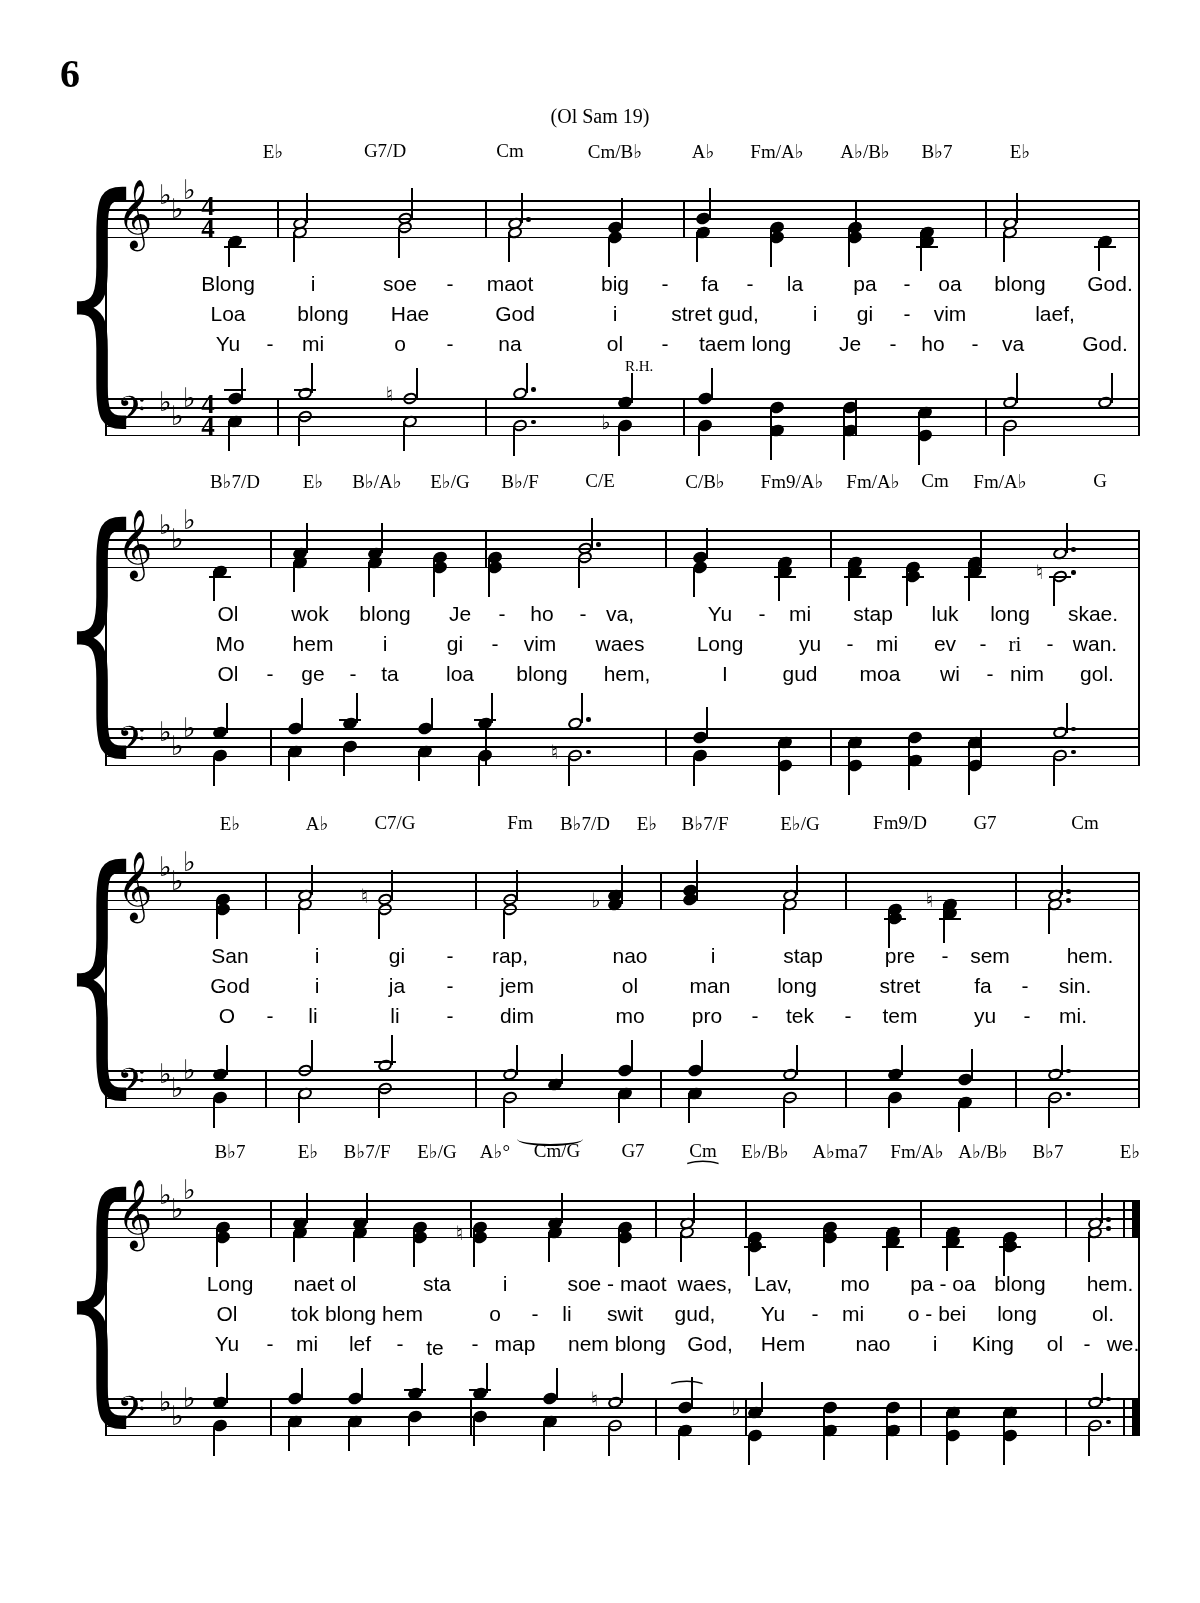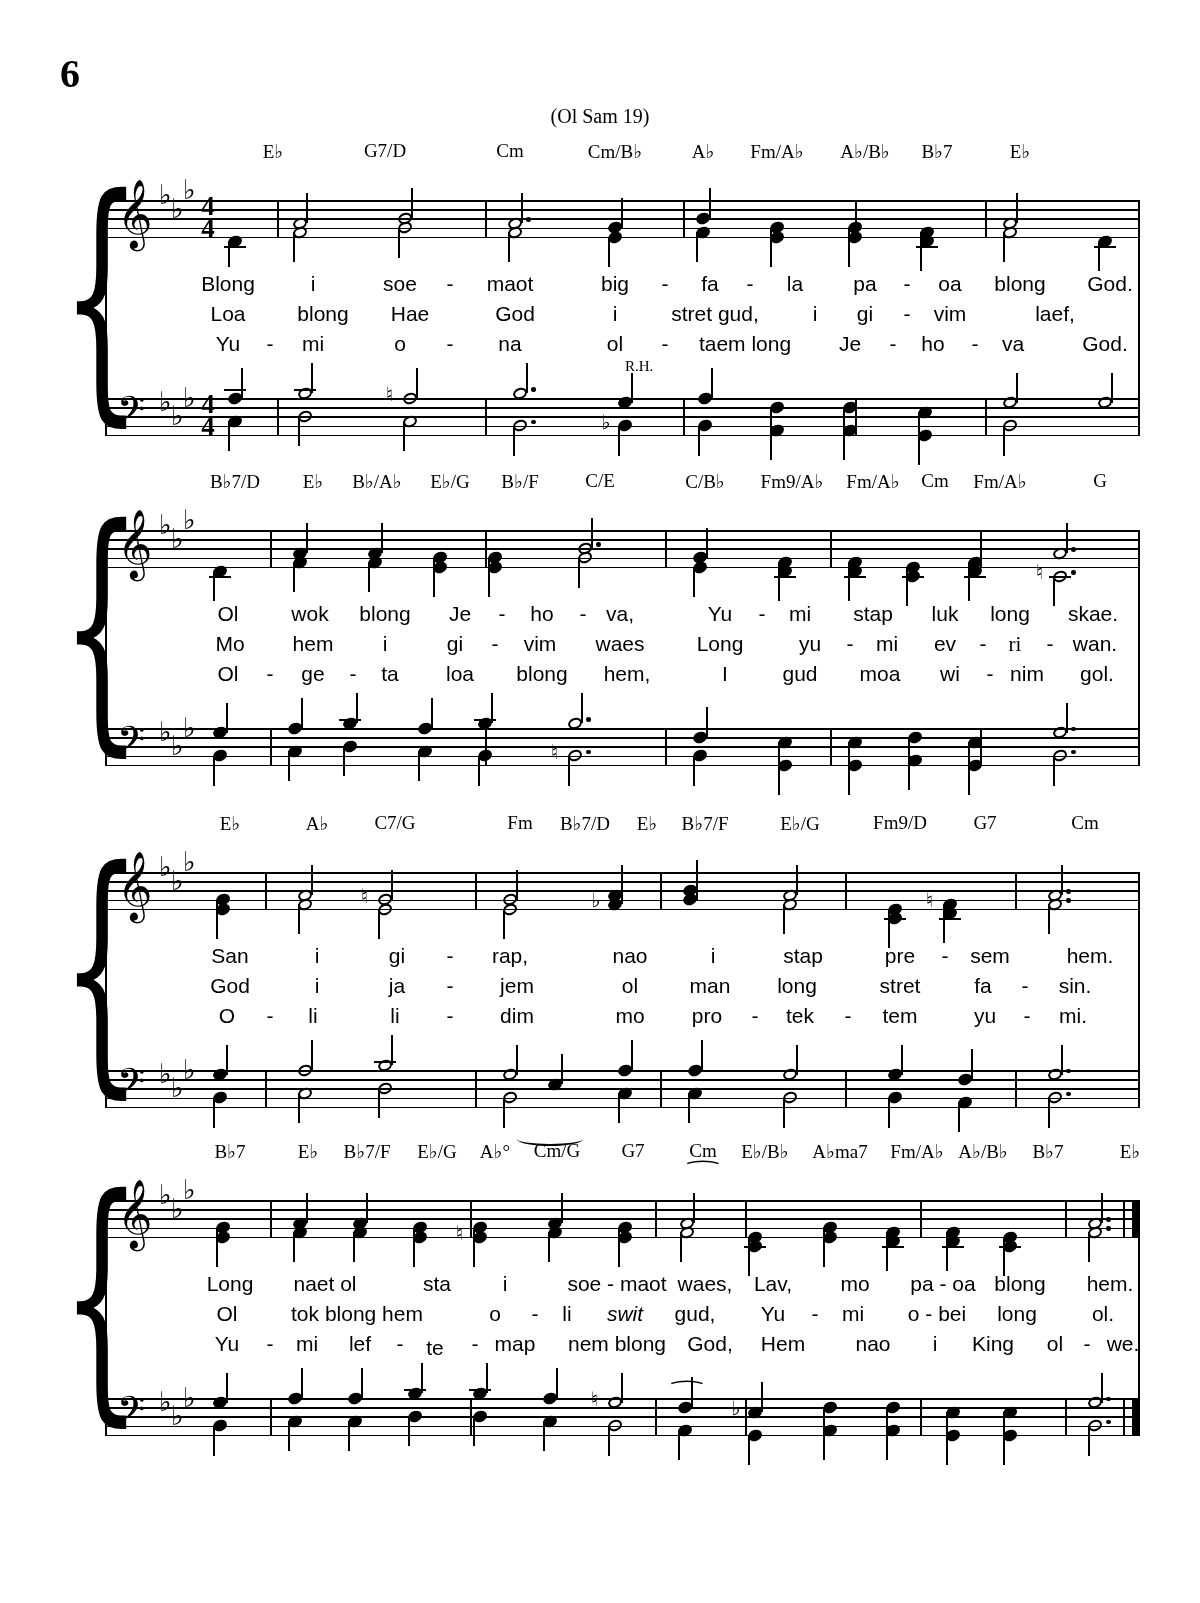--- a/index.html
+++ b/index.html
@@ -1037,21 +1037,21 @@
             <div class="syl" style="left: 888px; top: 0px;">pa - oa</div>
             <div class="syl" style="left: 965px; top: 0px;">blong</div>
             <div class="syl" style="left: 1055px; top: 0px;">hem.</div>
           </div>
           <div class="lyricline" style="position: absolute; left: 0px; top: 132px; width: 1090px;">
             <div class="syl" style="left: 172px; top: 0px;">Ol</div>
             <div class="syl" style="left: 302px; top: 0px;">tok blong hem</div>
             <div class="syl" style="left: 440px; top: 0px;">o</div>
             <div class="syl" style="left: 480px; top: 0px;">-</div>
             <div class="syl" style="left: 512px; top: 0px;">li</div>
-            <div class="syl" style="left: 570px; top: 0px; font-style: italic;">swit</div>
+            <div class="syl" style="left: 570px; top: 0px;">swit</div>
             <div class="syl" style="left: 640px; top: 0px;">gud,</div>
             <div class="syl" style="left: 718px; top: 0px;">Yu</div>
             <div class="syl" style="left: 760px; top: 0px;">-</div>
             <div class="syl" style="left: 798px; top: 0px;">mi</div>
             <div class="syl" style="left: 882px; top: 0px;">o - bei</div>
             <div class="syl" style="left: 962px; top: 0px;">long</div>
             <div class="syl" style="left: 1048px; top: 0px;">ol.</div>
           </div>
           <div class="lyricline" style="position: absolute; left: 0px; top: 162px; width: 1090px;">
             <div class="syl" style="left: 172px; top: 0px;">Yu</div>

